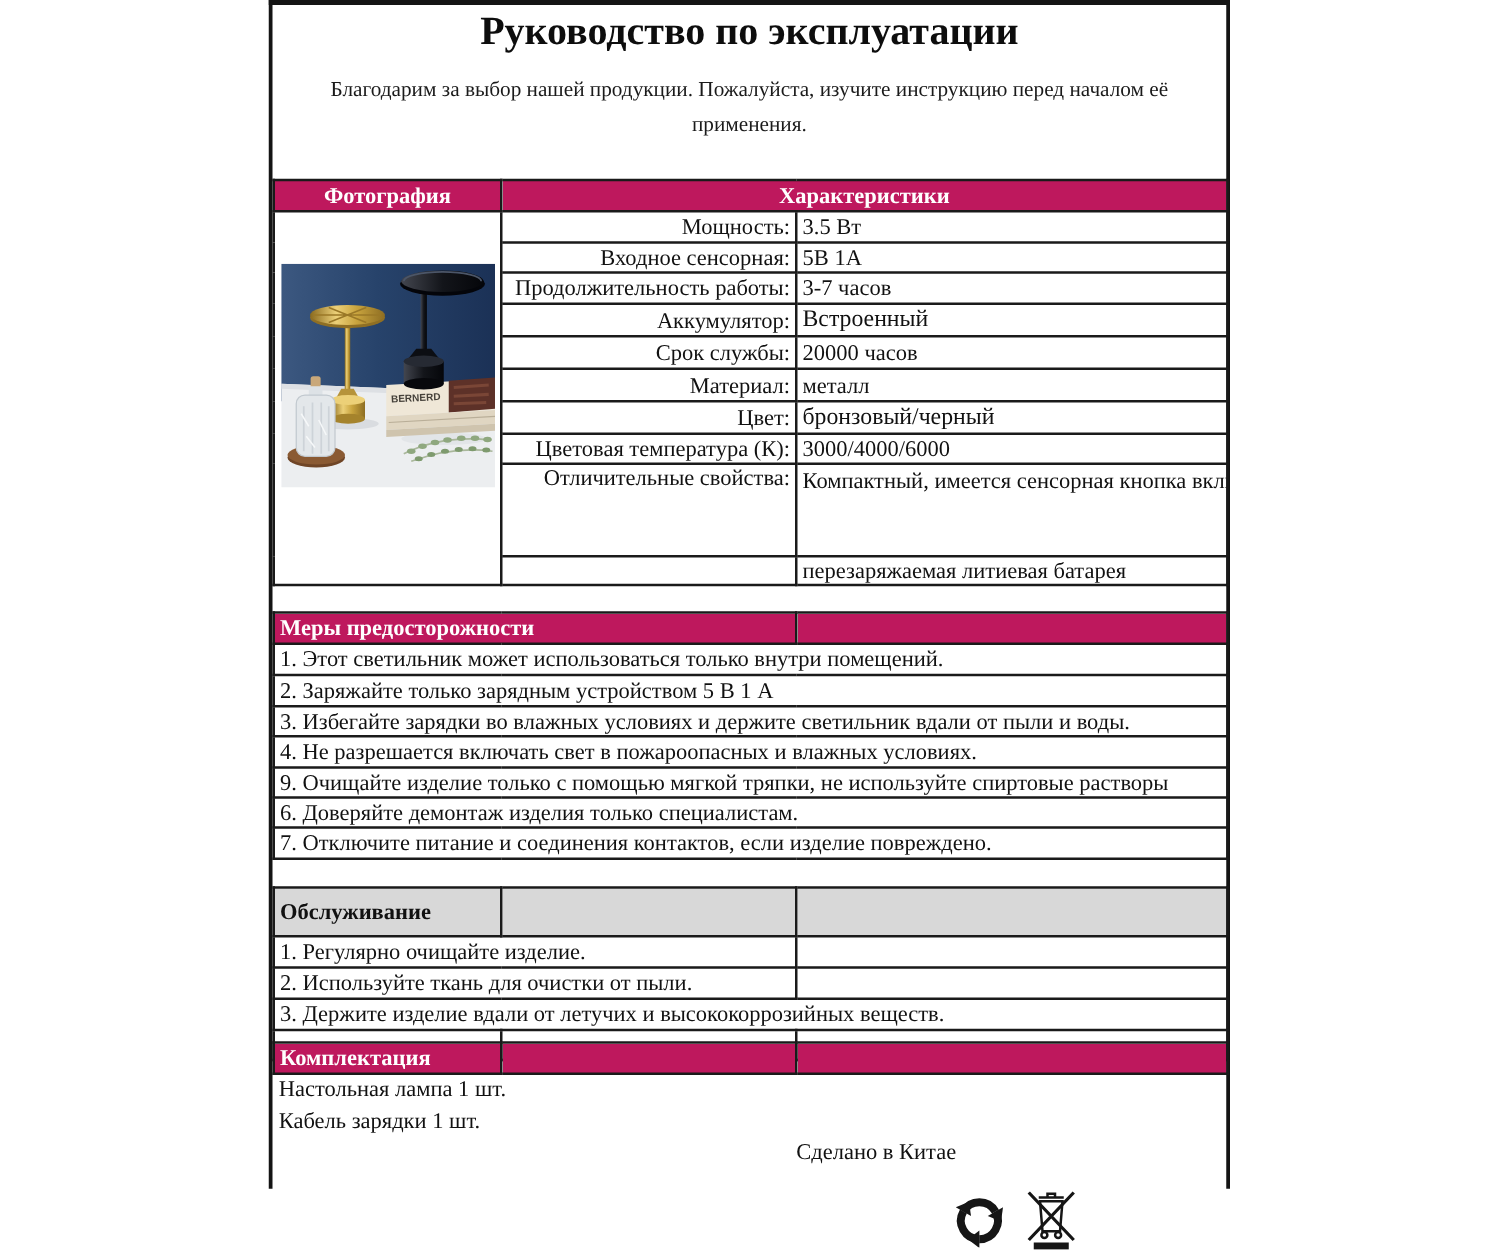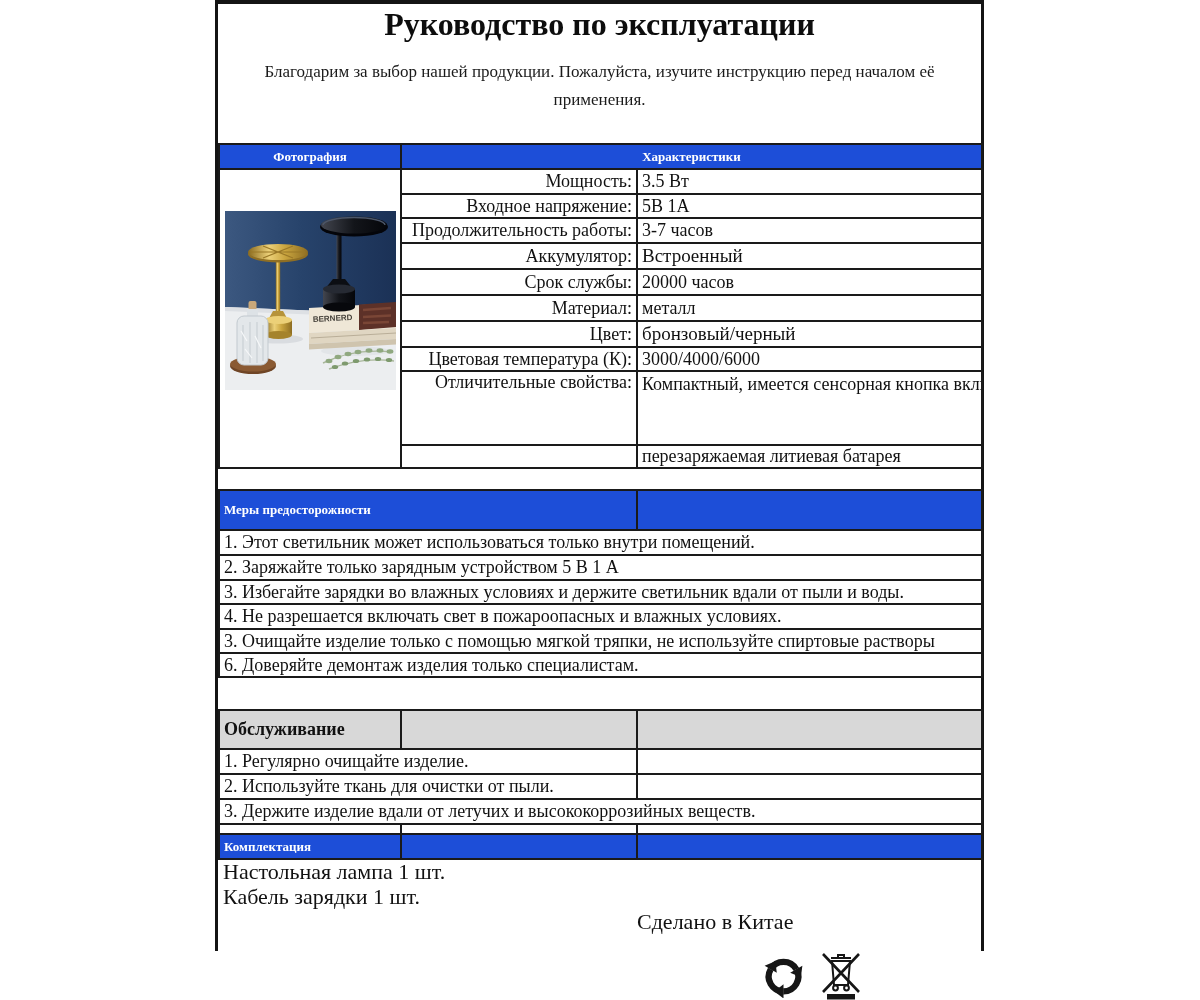--- a/index.html
+++ b/index.html
@@ -7,36 +7,36 @@
           font-family:"Liberation Serif",serif;color:#111;overflow:hidden;}
   .page{position:absolute;left:215px;top:0;width:769px;height:951px;
         border:3px solid #141414;border-top-width:4px;border-bottom:none;box-sizing:border-box;}
   .title{position:absolute;top:2px;left:0;width:100%;margin:0;text-align:center;
          font-size:32px;font-weight:bold;color:#0d0d0d;}
   .intro{position:absolute;top:54px;left:9px;right:9px;margin:0 auto;max-width:742px;
          text-align:center;font-size:17px;line-height:28px;color:#1a1a1a;}
   table.tbl{position:absolute;left:0;border-collapse:collapse;table-layout:fixed;width:763px;}
   table.tbl td{border:2px solid #1a1a1a;padding:0 4px;font-size:18px;color:#111;
                overflow:hidden;white-space:nowrap;}
-  tr.bar td{background:#1d4ed8;color:#fff;font-weight:bold;font-size:13px;}
+  tr.bar td{background:#be185d;color:#fff;font-weight:bold;font-size:18px;}
   td.c{text-align:center;}
   td.left{text-align:left;padding-left:6px;}
   td.lbl{text-align:right;font-size:17px;padding-right:5px;}
   td.val{text-align:left;font-size:18px;padding-left:6px;}
   td.top{vertical-align:top;padding-top:2px;}
   td.wrap{white-space:normal;line-height:24px;}
   td.photocell{vertical-align:top;padding:0;}
   td.photocell svg{display:block;margin:41px auto 0;}
   tr.grayhdr td{background:#d8d8d8;font-weight:bold;font-size:18px;}
   .spec{top:139px;}
   .safety{top:485px;}
   .maint{top:705px;}
   .pkg{top:829px;}
   .pkg-lines{position:absolute;top:855px;left:0;width:763px;}
-  .pkg-line{position:relative;height:25px;line-height:25px;font-size:22px;padding-left:5px;}
+  .pkg-line{position:relative;height:25px;line-height:25px;font-size:18px;padding-left:5px;}
   .made-in{position:absolute;left:419px;top:0;}
   .icon{position:absolute;}
   .recycle{left:761px;top:951px;}
   .weee{left:819px;top:948px;}
 </style>
 </head>
 <body>
 
 <div class="canvas">
   <div class="page">
@@ -143,21 +143,21 @@
                   <ellipse cx="153" cy="148" rx="3.2" ry="2"></ellipse>
                     <ellipse cx="164" cy="149" rx="3.2" ry="2"></ellipse>
                 </g>
               </g>
             </svg>
           </td>
           <td class="lbl">Мощность:</td>
           <td class="val">3.5 Вт</td>
         </tr>
         <tr style="height:24px">
-            <td class="lbl">Входное напряжение:</td>
+            <td class="lbl">Входное сенсорная:</td>
             <td class="val">5В 1А</td>
           </tr>
         <tr style="height:25px">
             <td class="lbl">Продолжительность работы:</td>
             <td class="val">3-7 часов</td>
           </tr>
         <tr style="height:26px">
             <td class="lbl">Аккумулятор:</td>
             <td class="val" style="font-size:19px">Встроенный</td>
           </tr>
@@ -188,41 +188,44 @@
       </tbody>
     </table>
 
     <table class="tbl safety">
       <colgroup>
           <col style="width:182px">
           <col style="width:236px">
           <col style="width:345px">
         </colgroup>
       <tbody>
-        <tr class="bar" style="height:40px">
+        <tr class="bar" style="height:25px">
           <td class="left" colspan="2">Меры предосторожности</td>
           <td></td>
         </tr>
         <tr style="height:25px">
             <td colspan="3">1. Этот светильник может использоваться только внутри помещений.</td>
           </tr>
         <tr style="height:25px">
             <td colspan="3">2. Заряжайте только зарядным устройством 5 В 1 А</td>
           </tr>
         <tr style="height:24px">
             <td colspan="3">3. Избегайте зарядки во влажных условиях и держите светильник вдали от пыли и воды.</td>
           </tr>
         <tr style="height:25px">
             <td colspan="3">4. Не разрешается включать свет в пожароопасных и влажных условиях.</td>
           </tr>
         <tr style="height:24px">
-            <td colspan="3">3. Очищайте изделие только с помощью мягкой тряпки, не используйте спиртовые растворы</td>
+            <td colspan="3">9. Очищайте изделие только с помощью мягкой тряпки, не используйте спиртовые растворы</td>
           </tr>
         <tr style="height:24px">
             <td colspan="3">6. Доверяйте демонтаж изделия только специалистам.</td>
+          </tr>
+        <tr style="height:25px">
+            <td colspan="3">7. Отключите питание и соединения контактов, если изделие повреждено.</td>
           </tr>
       </tbody>
     </table>
 
     <table class="tbl maint">
       <colgroup>
           <col style="width:182px">
           <col style="width:236px">
           <col style="width:345px">
         </colgroup>

